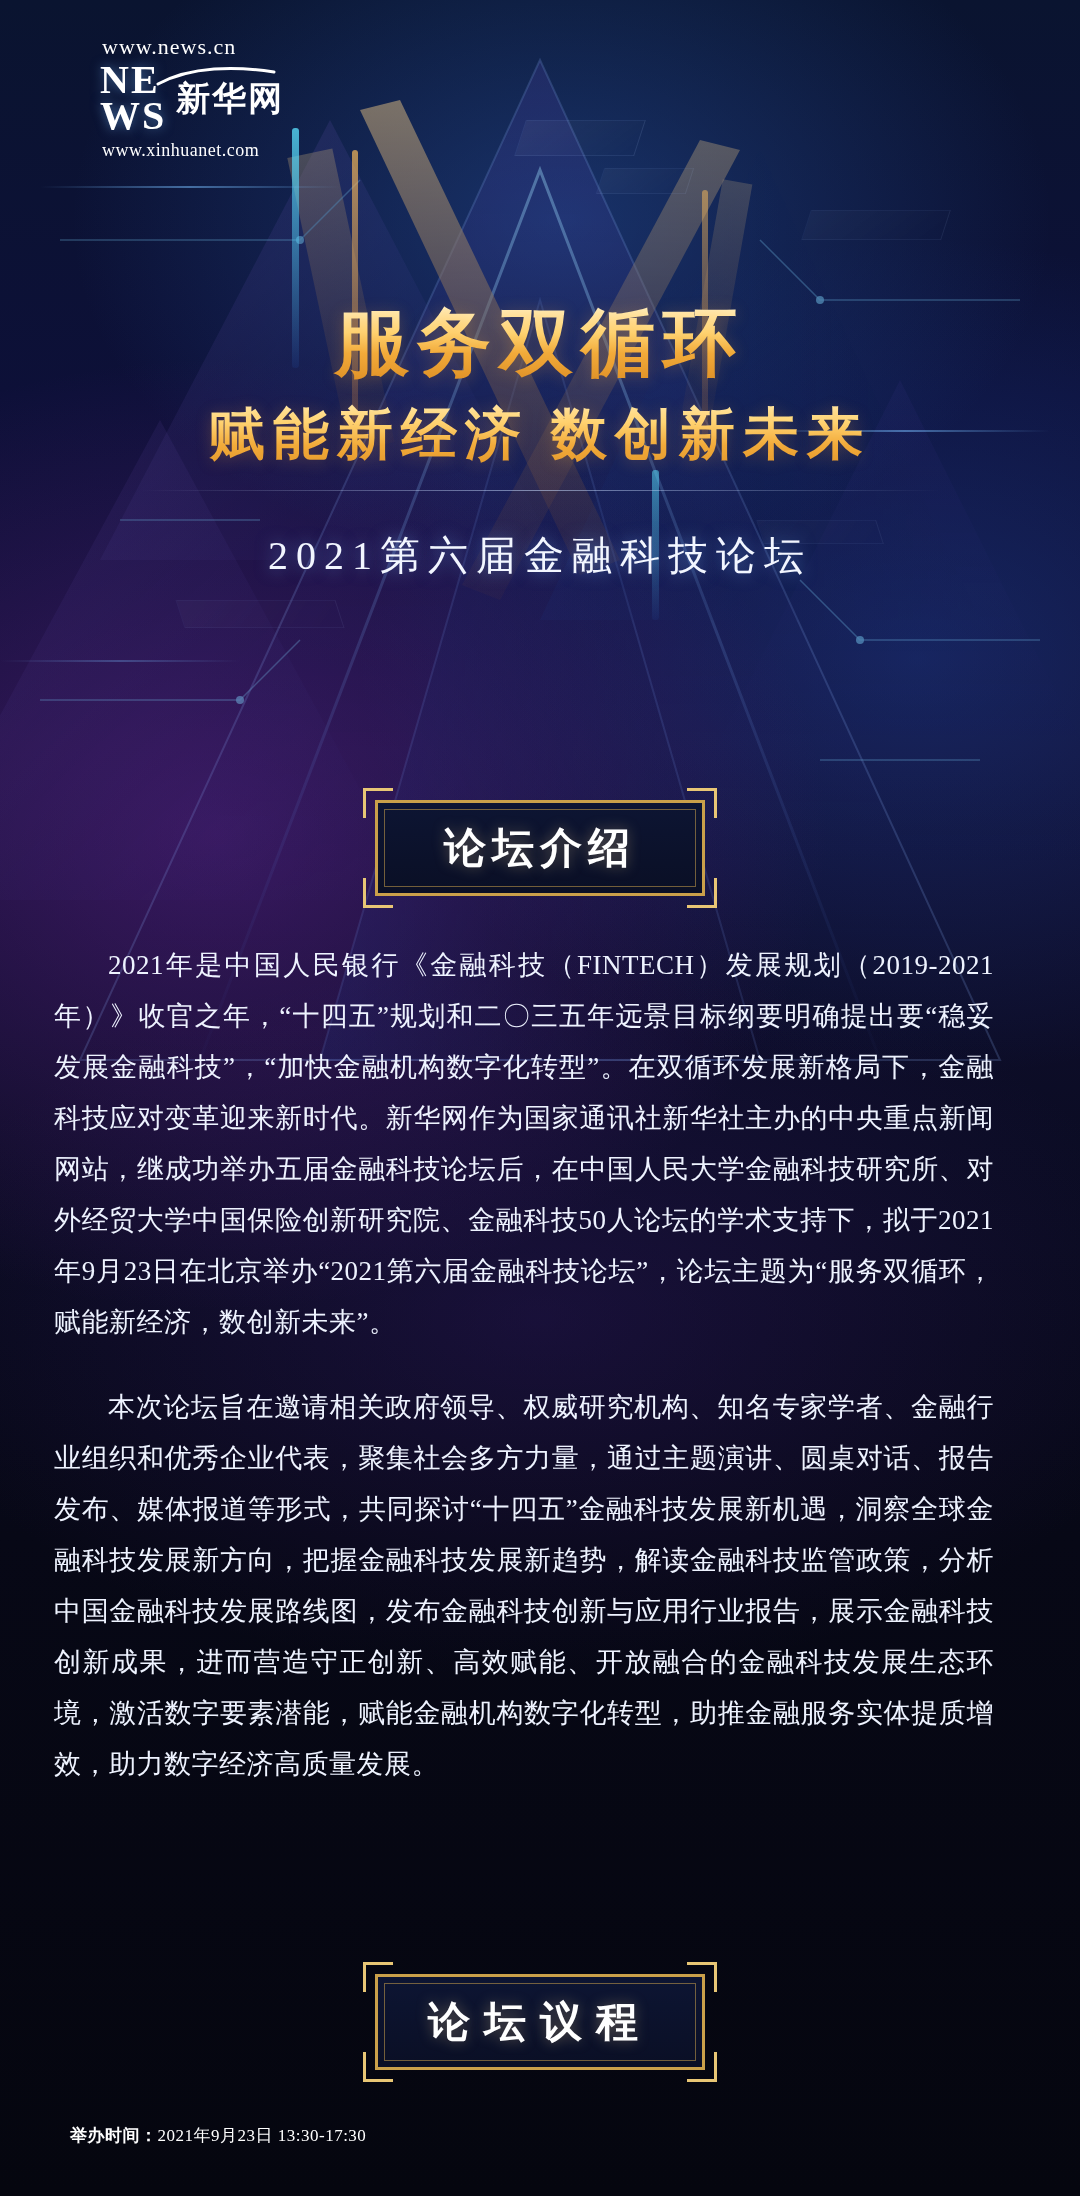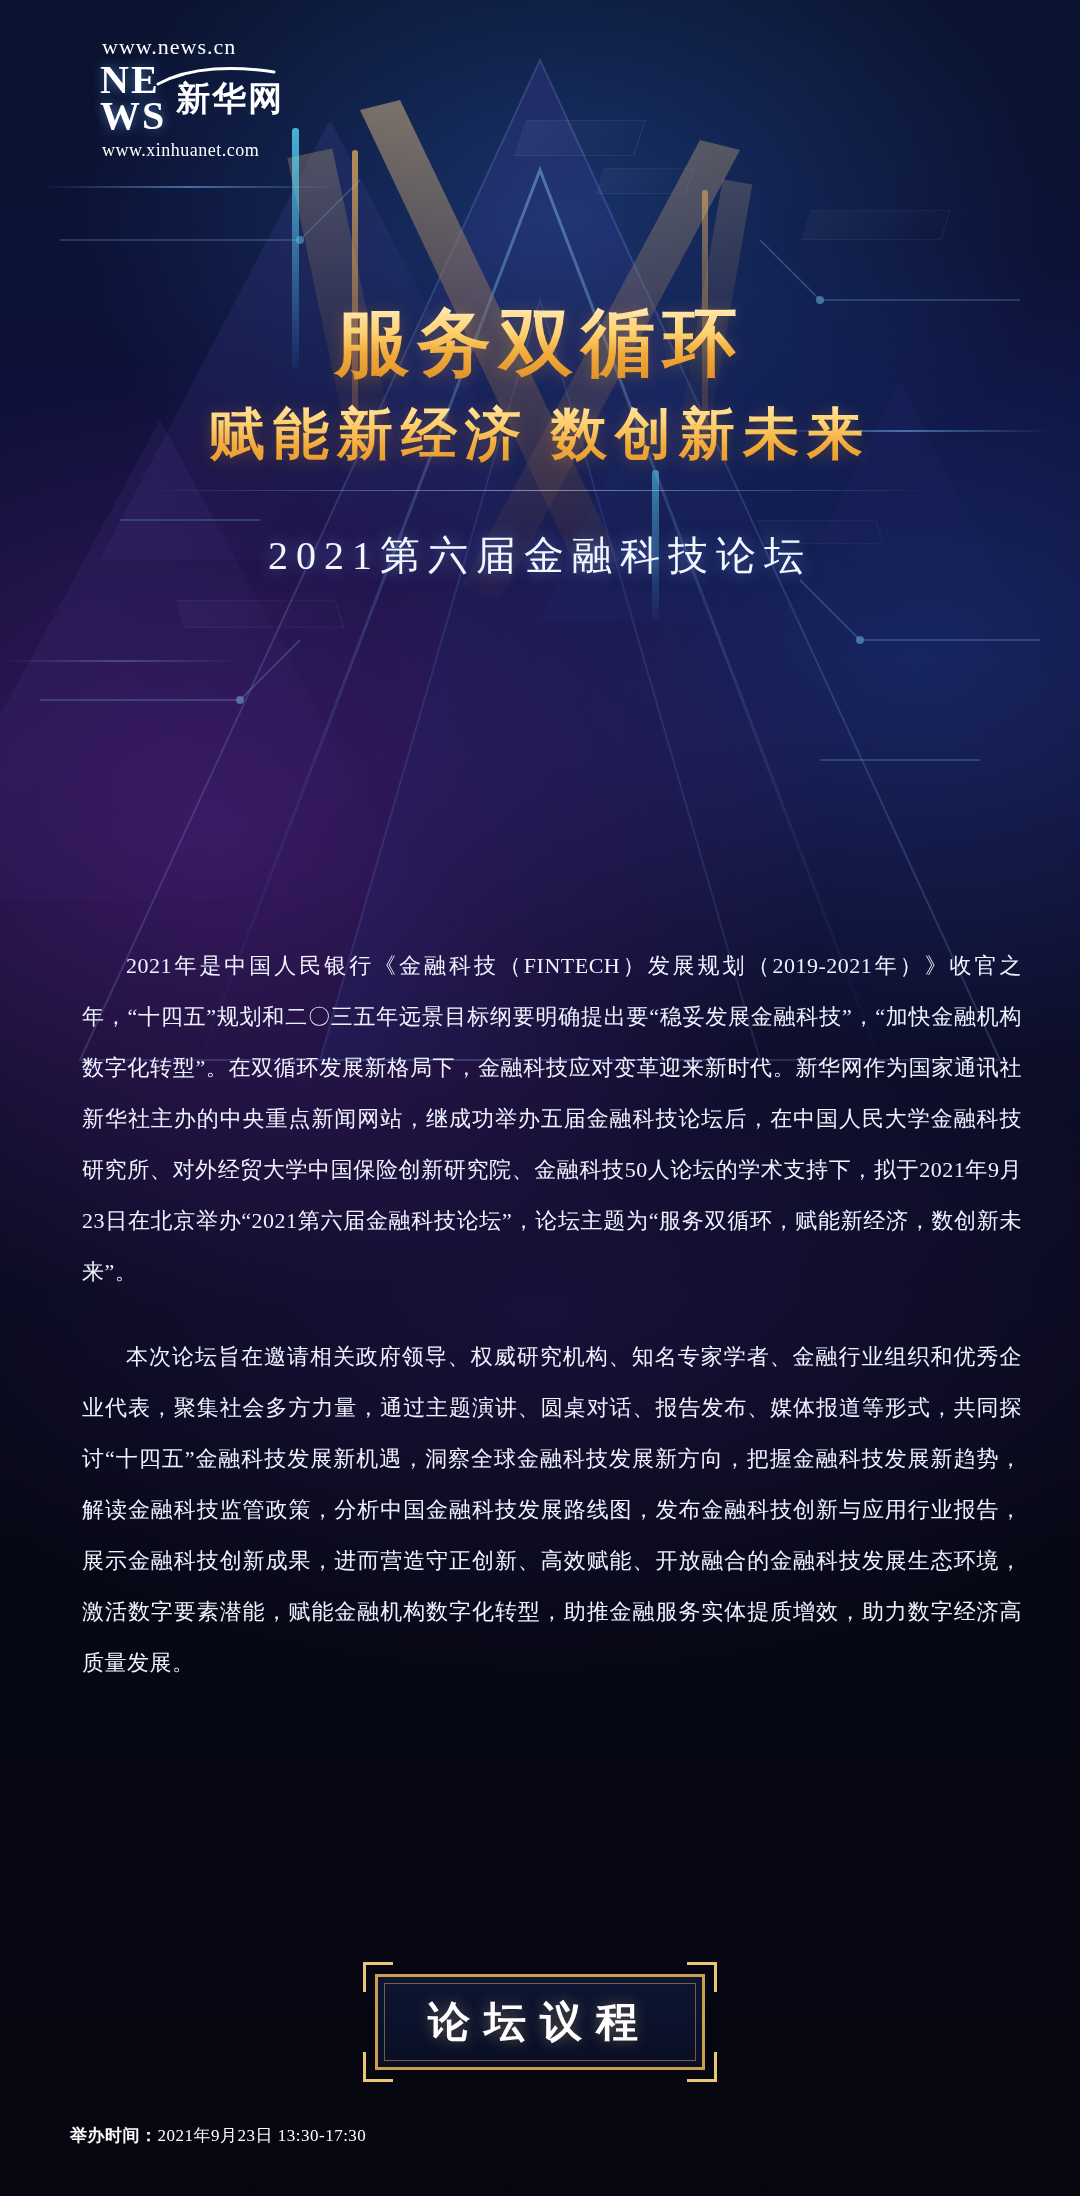--- a/index.html
+++ b/index.html
@@ -201,27 +201,27 @@
     text-shadow: 0 0 14px rgba(255,220,150,.35);
   }
   .plaque .txt.spaced { letter-spacing: 14px; font-family: Liberation Serif, serif; }
 
   #plaque-intro { top: 800px; }
   #plaque-agenda { top: 1974px; }
 
   
   .body-copy {
     position: absolute;
-    left: 82px;
+    left: 54px;
     top: 940px;
     width: 940px;
     z-index: 5;
     color: #eef3ff;
     font-family: "Liberation Serif", serif;
-    font-size: 22px;
+    font-size: 27px;
     line-height: 51px;
     text-align: justify;
     letter-spacing: .5px;
   }
   .body-copy p { text-indent: 2em; }
   .body-copy p + p { margin-top: 34px; font-family: Liberation Serif, serif; }
 
   .footer-line {
     position: absolute;
     left: 70px;
@@ -325,20 +325,29 @@
     <div class="logo-url-bottom">www.xinhuanet.com</div>
   </div>
 
   <div class="headline">
     <div class="l1">服务双循环</div>
     <div class="l2">赋能新经济 数创新未来</div>
   </div>
   <div class="rule"></div>
   <div class="subtitle">2021第六届金融科技论坛</div>
 
+  <div class="plaque" id="plaque-intro">
+    <div class="inner">
+      <div class="txt">论坛介绍</div>
+    </div>
+    <div class="corner c-tl"></div>
+    <div class="corner c-tr"></div>
+    <div class="corner c-bl"></div>
+    <div class="corner c-br"></div>
+  </div>
 
   <div class="body-copy">
     <p>2021年是中国人民银行《金融科技（FINTECH）发展规划（2019-2021年）》收官之年，“十四五”规划和二〇三五年远景目标纲要明确提出要“稳妥发展金融科技”，“加快金融机构数字化转型”。在双循环发展新格局下，金融科技应对变革迎来新时代。新华网作为国家通讯社新华社主办的中央重点新闻网站，继成功举办五届金融科技论坛后，在中国人民大学金融科技研究所、对外经贸大学中国保险创新研究院、金融科技50人论坛的学术支持下，拟于2021年9月23日在北京举办“2021第六届金融科技论坛”，论坛主题为“服务双循环，赋能新经济，数创新未来”。</p>
     <p>本次论坛旨在邀请相关政府领导、权威研究机构、知名专家学者、金融行业组织和优秀企业代表，聚集社会多方力量，通过主题演讲、圆桌对话、报告发布、媒体报道等形式，共同探讨“十四五”金融科技发展新机遇，洞察全球金融科技发展新方向，把握金融科技发展新趋势，解读金融科技监管政策，分析中国金融科技发展路线图，发布金融科技创新与应用行业报告，展示金融科技创新成果，进而营造守正创新、高效赋能、开放融合的金融科技发展生态环境，激活数字要素潜能，赋能金融机构数字化转型，助推金融服务实体提质增效，助力数字经济高质量发展。</p>
   </div>
 
   <div class="plaque" id="plaque-agenda">
     <div class="inner">
       <div class="txt spaced">论坛议程</div>
     </div>

